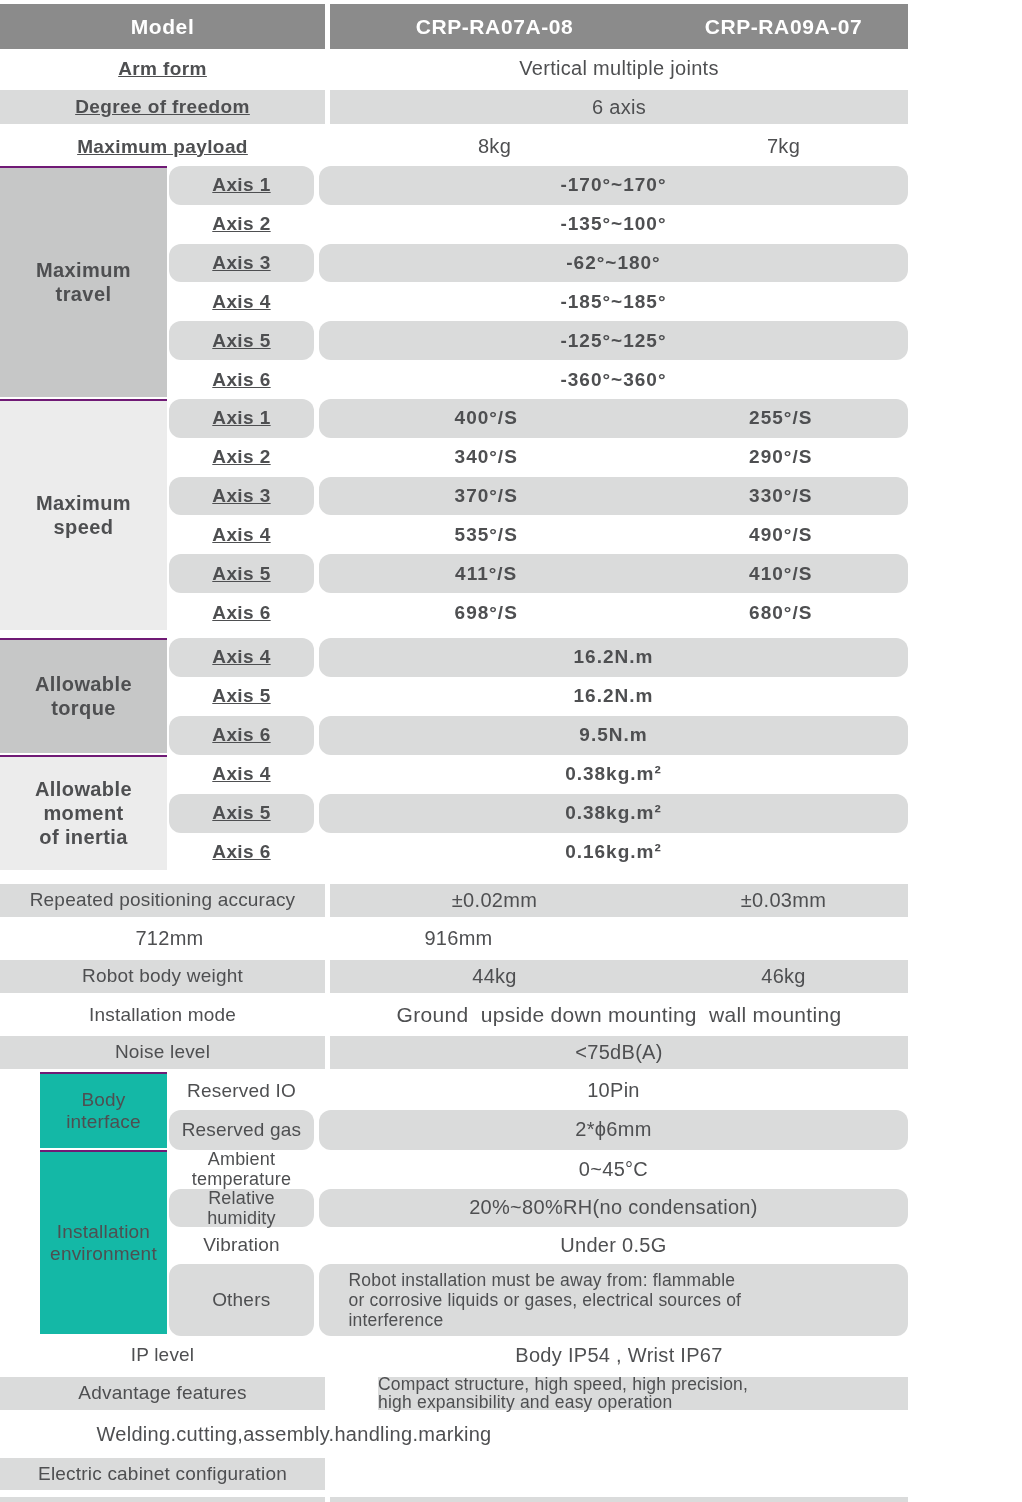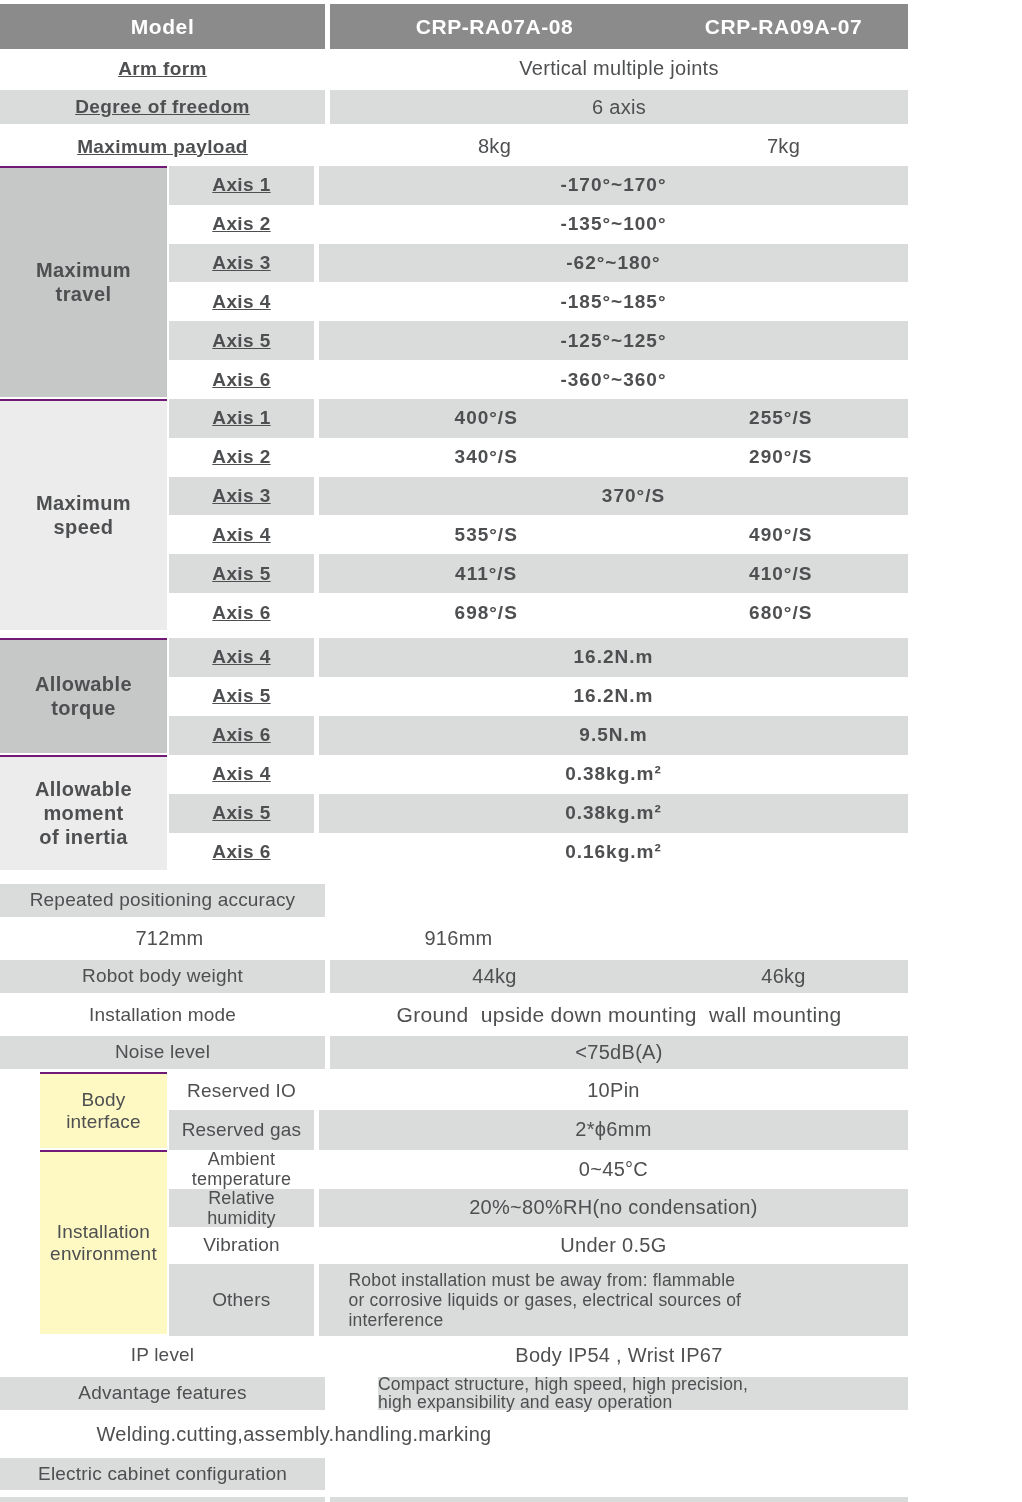--- a/index.html
+++ b/index.html
@@ -31,26 +31,26 @@
   
   .sect { display:flex; }
   .gcell{
     width:167px; margin-right:2px;
     display:flex; align-items:center; justify-content:center; text-align:center;
     white-space:pre-line; border-top:2px solid #701a75; border-bottom:2px solid #fff;
     font-weight:700; font-size:20px; letter-spacing:.4px; line-height:24px;
   }
   .gcell.dark { background:#c6c7c7; }
   .gcell.light{ background:#ececec; }
-  .gcell.med  { background:#fef9c3; font-weight:400; letter-spacing:.2px; font-size:19px; line-height:22px;margin-left:40px; }
+  .gcell.med  { background:#14b8a6; font-weight:400; letter-spacing:.2px; font-size:19px; line-height:22px;margin-left:40px; }
   .grows{ display:flex; flex-direction:column; width:739px; }
   .grow { display:flex; }
   .acell{ width:156px; display:flex; align-items:center; justify-content:center; text-align:center; white-space:pre-line; }
   .grow .vcell{ width:634px; }
-  .grow.shade .acell, .grow.shade .vcell { background:#dadbdb; }
+  .grow.shade .acell, .grow.shade .vcell { background:#dadbdb;border-radius:12px; }
 
   
   .geo  { font-weight:700; letter-spacing:.4px; font-size:19px;text-decoration:underline; }
   .vals { font-weight:700; letter-spacing:1px;  font-size:19px; }
   .din  { font-weight:400; letter-spacing:.2px; font-size:19px; }
   .din20{ font-weight:400; letter-spacing:.3px; font-size:20px; }
   .pre  { white-space:pre; }
   .mlft { white-space:pre-line; text-align:left; justify-content:flex-start; }
   .small{ font-size:17.5px; line-height:20px; }
   .muted{ color:#a21caf; font-size:18px;margin-top:48px; }
@@ -154,20 +154,21 @@
           <div class="vcell">
             <span class="half vals">340°/S</span>
             <span class="half vals">290°/S</span>
           </div>
         </div>
         <div class="grow shade hax">
           <div class="acell geo">Axis 3</div>
           <div class="vgap"></div>
           <div class="vcell">
             <span class="half vals">370°/S</span>
+            <span class="half vals">330°/S</span>
           </div>
         </div>
         <div class="grow hax">
           <div class="acell geo">Axis 4</div>
           <div class="vgap"></div>
           <div class="vcell">
             <span class="half vals">535°/S</span>
             <span class="half vals">490°/S</span>
           </div>
         </div>
@@ -235,20 +236,24 @@
           <div class="vcell vals">0.16kg.m²</div>
         </div>
       </div>
     </div>
 
     <div class="sp10"></div>
 
     <div class="row srow shade h38">
       <div class="lcell din">Repeated positioning accuracy</div>
       <div class="vgap"></div>
+      <div class="vcell">
+        <span class="half din20">±0.02mm</span>
+        <span class="half din20">±0.03mm</span>
+      </div>
     </div>
 
     <div class="row srow h38">
       <div class="vgap"></div>
       <div class="vcell">
         <span class="half din20">712mm</span>
         <span class="half din20">916mm</span>
       </div>
     </div>
 

